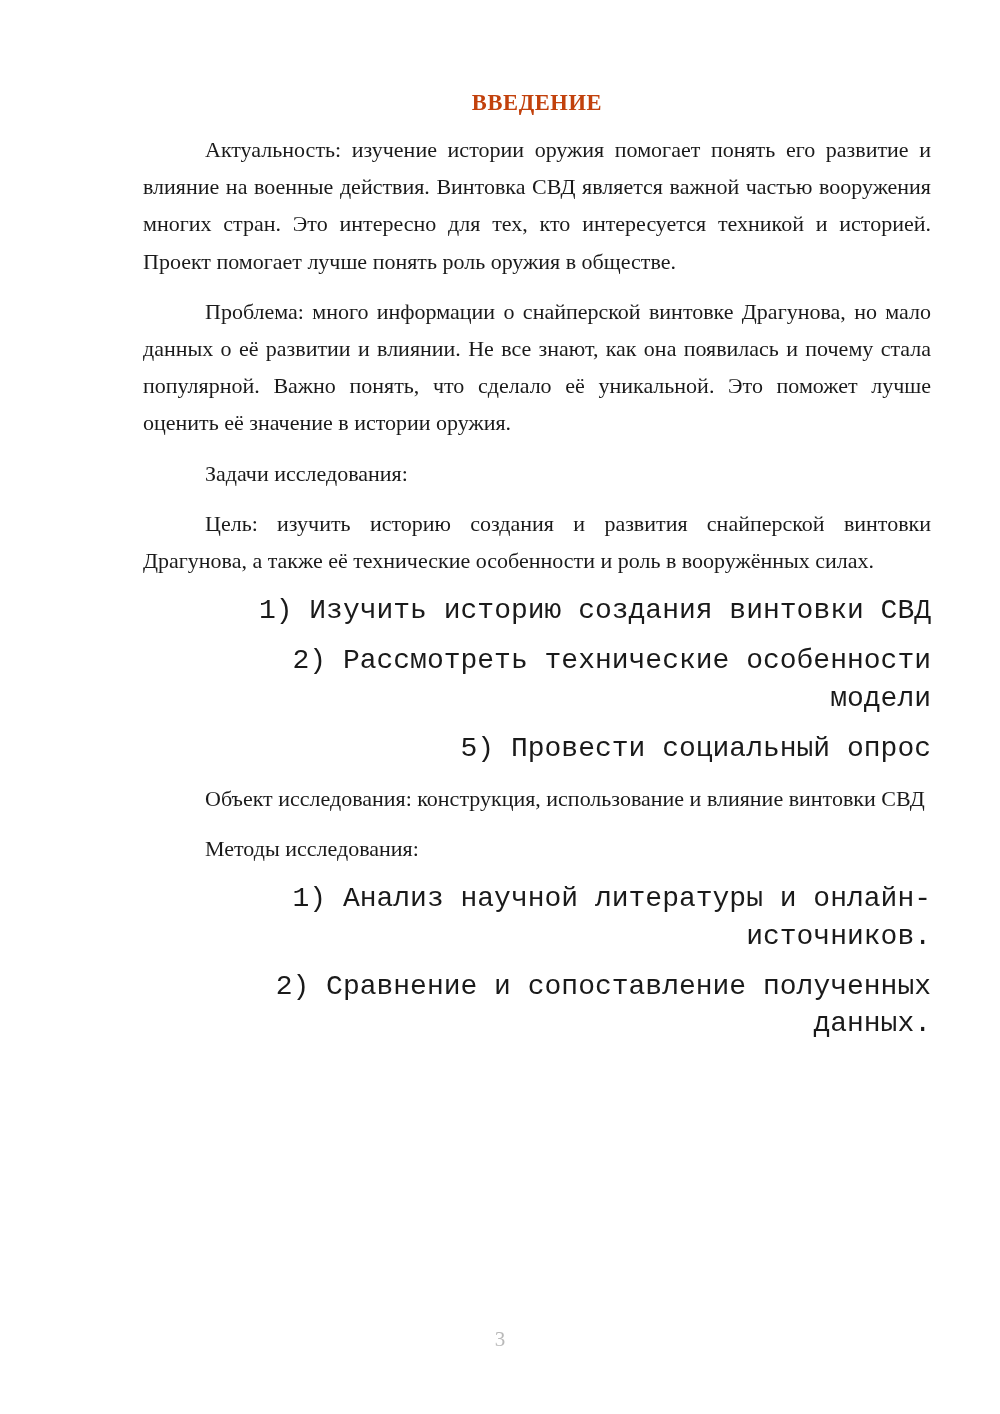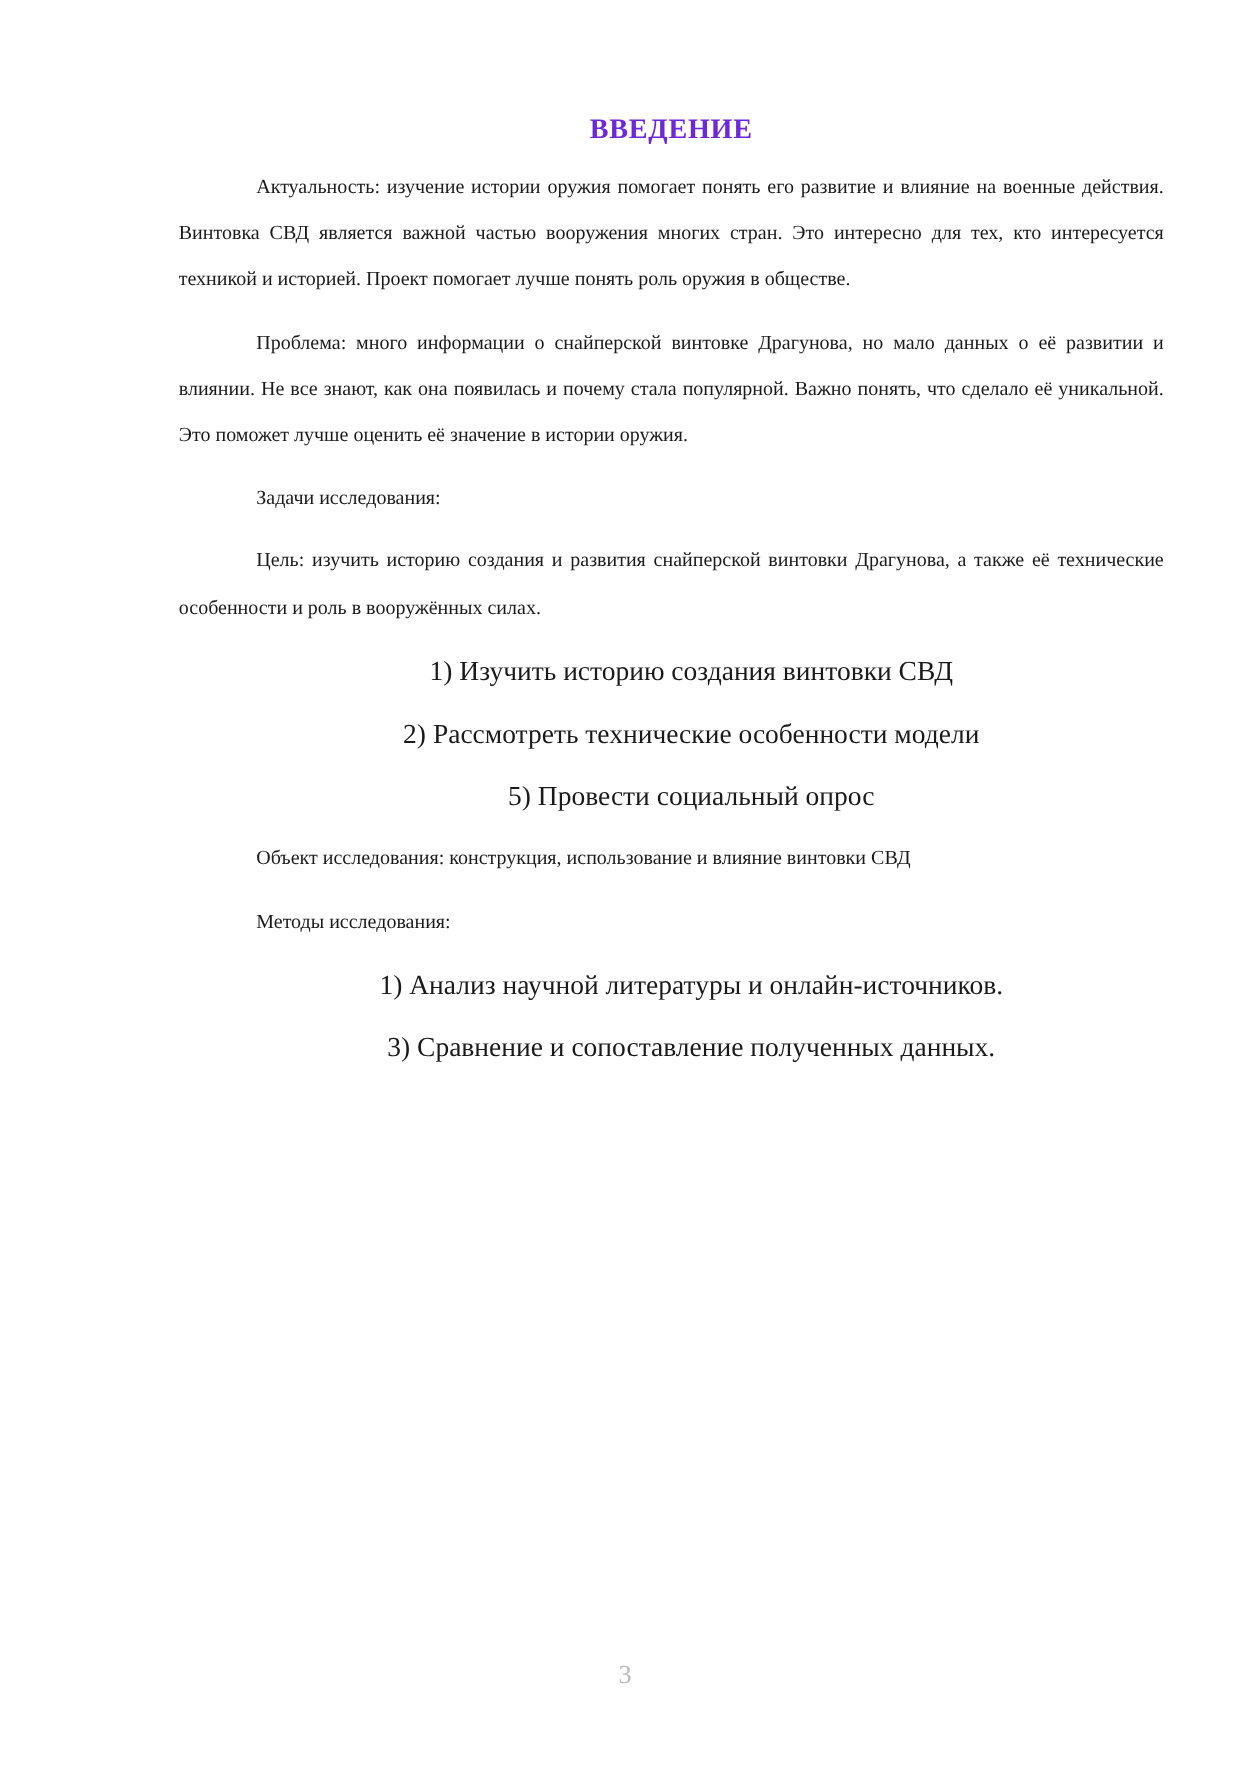--- a/index.html
+++ b/index.html
@@ -33,43 +33,44 @@
     width: 788px;
   }
 
   .doc-title {
     font-size: 22.5px;
     font-weight: bold;
     text-align: center;
     letter-spacing: 0.6px;
     line-height: 30px;
     margin: 0 0 13px 0;
-    color: #6d28d9;
+    color: #c2410c;
   }
 
   .para {
-    font-size: 16px;
+    font-size: 22px;
     line-height: 37.2px;
     text-align: justify;
     text-justify: inter-word;
     text-indent: 62px;
     margin: 0 0 13px 0;
     hyphens: none;
     word-spacing: 0px;
   }
 
   
 
   .list-item {
-    font-size: 22px;
+    font-size: 28px;
     line-height: 37.2px;
-    text-align: center;
+    text-align: right;
     text-indent: 0;
     margin: 0 0 13px 0;
     padding-left: 32px;
+    font-family: Liberation Mono, monospace;
   }
 
   .list-group {
     margin: 0;
     padding: 0;
   }
 
   .page-number {
     position: absolute;
     left: 0;
@@ -105,20 +106,20 @@
     </div>
 
     <p class="para">Объект исследования: конструкция, использование и влияние винтовки СВД</p>
 
 
 
     <p class="para">Методы исследования:</p>
 
     <div class="list-group">
       <p class="list-item">1) Анализ научной литературы и онлайн-источников.</p>
-      <p class="list-item">3) Сравнение и сопоставление полученных данных.</p>
+      <p class="list-item">2) Сравнение и сопоставление полученных данных.</p>
     </div>
 
   </div>
 
   <div class="page-number">3</div>
 
 </div>
 
 </body></html>

